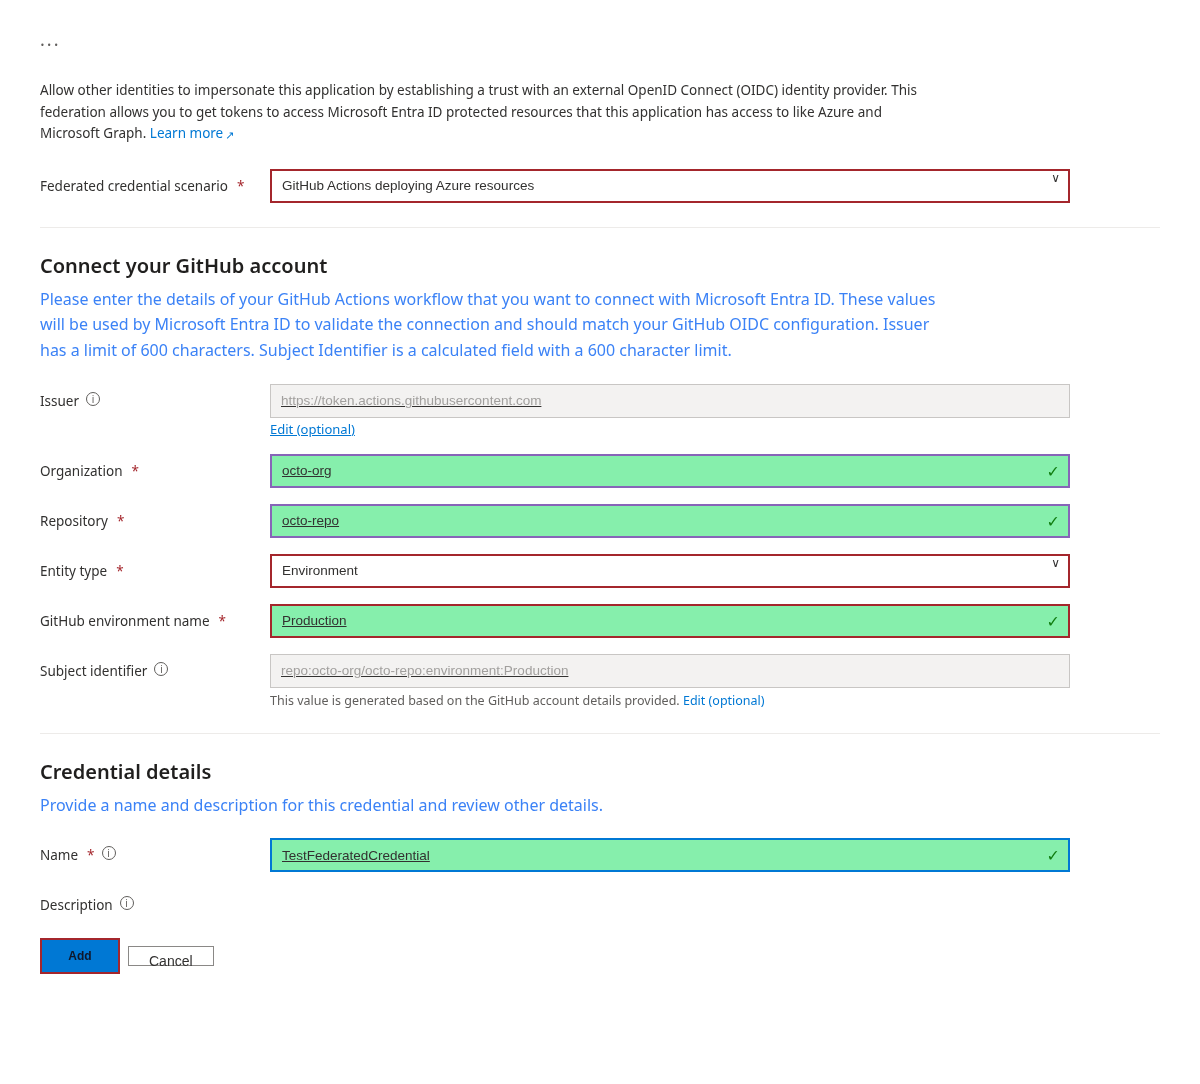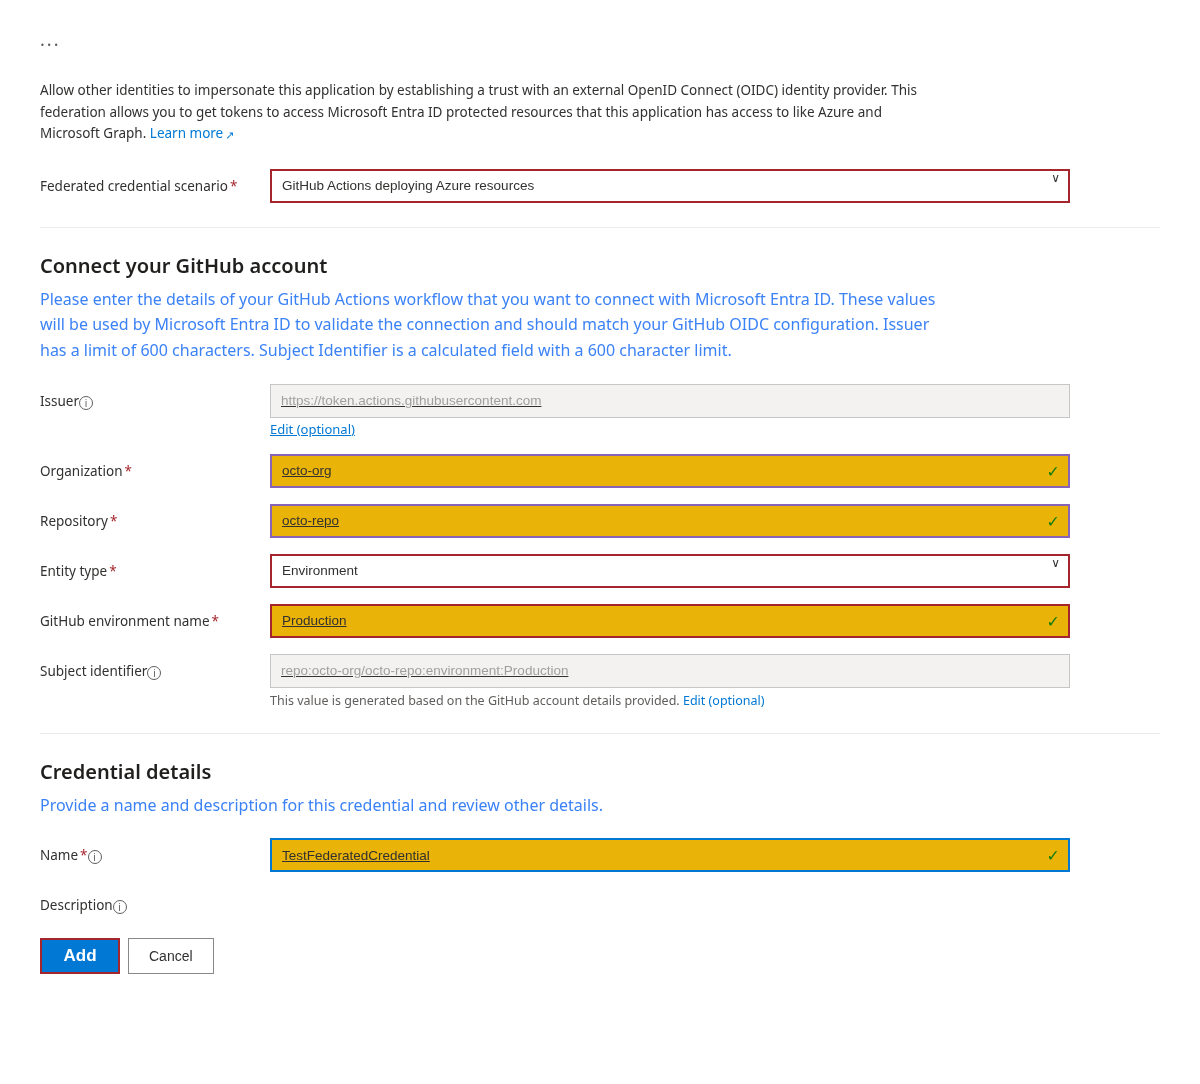--- a/index.html
+++ b/index.html
@@ -44,22 +44,22 @@
       align-items: flex-start;
       margin-bottom: 16px;
       gap: 0;
     }
     .field-label {
       width: 230px;
       min-width: 230px;
       font-size: 13.5px;
       padding-top: 8px;
       display: flex;
-      align-items: flex-end;
-      gap: 0;
+      align-items: flex-start;
+      gap: 7px;
       color: #323130;
     }
     .field-label .required {
       color: #a4262c;
       margin-left: 2px;
     }
     .field-label .info-icon {
       width: 14px;
       height: 14px;
       border: 1px solid #605e5c;
@@ -83,21 +83,21 @@
       text-decoration: underline;
     }
     .form-input {
       width: 100%;
       height: 34px;
       padding: 0 32px 0 10px;
       font-size: 13.5px;
       border: 1px solid #8a8886;
       outline: none;
       color: #323130;
-      background: #eab308;
+      background: #86efac;
     }
     .form-input::placeholder { color: #a19f9d; }
     .form-input.disabled-input {
       background: #f3f2f1;
       color: #a19f9d;
       border-color: #c8c6c4;
     }
     .form-input.border-red {
       border: 2px solid #a4262c;
     }
@@ -167,37 +167,37 @@
       color: #0078d4;
       text-decoration: none;
     }
     hr.divider {
       border: none;
       border-top: 1px solid #edebe9;
       margin: 24px 0;
     }
     .btn-add {
       background: #0078d4;
-      color: #ffffff;
+      color: #0f172a;
       border: 2px solid #a4262c;
       padding: 6px 20px;
-      font-size: 17px;
+      font-size: 12px;
       font-weight: 600;
       cursor: pointer;
       height: 36px;
       min-width: 80px;
     }
     .btn-cancel {
       background: #fff;
       color: #323130;
       border: 1px solid #8a8886;
       padding: 6px 20px;
       font-size: 14px;
       cursor: pointer;
-      height: 36px;
+      height: 20px;
       min-width: 80px;
       margin-left: 8px;
     }
     .buttons-row {
       display: flex;
       align-items: center;
       margin-top: 24px;
     }
     .external-link-icon {
       display: inline-block;

